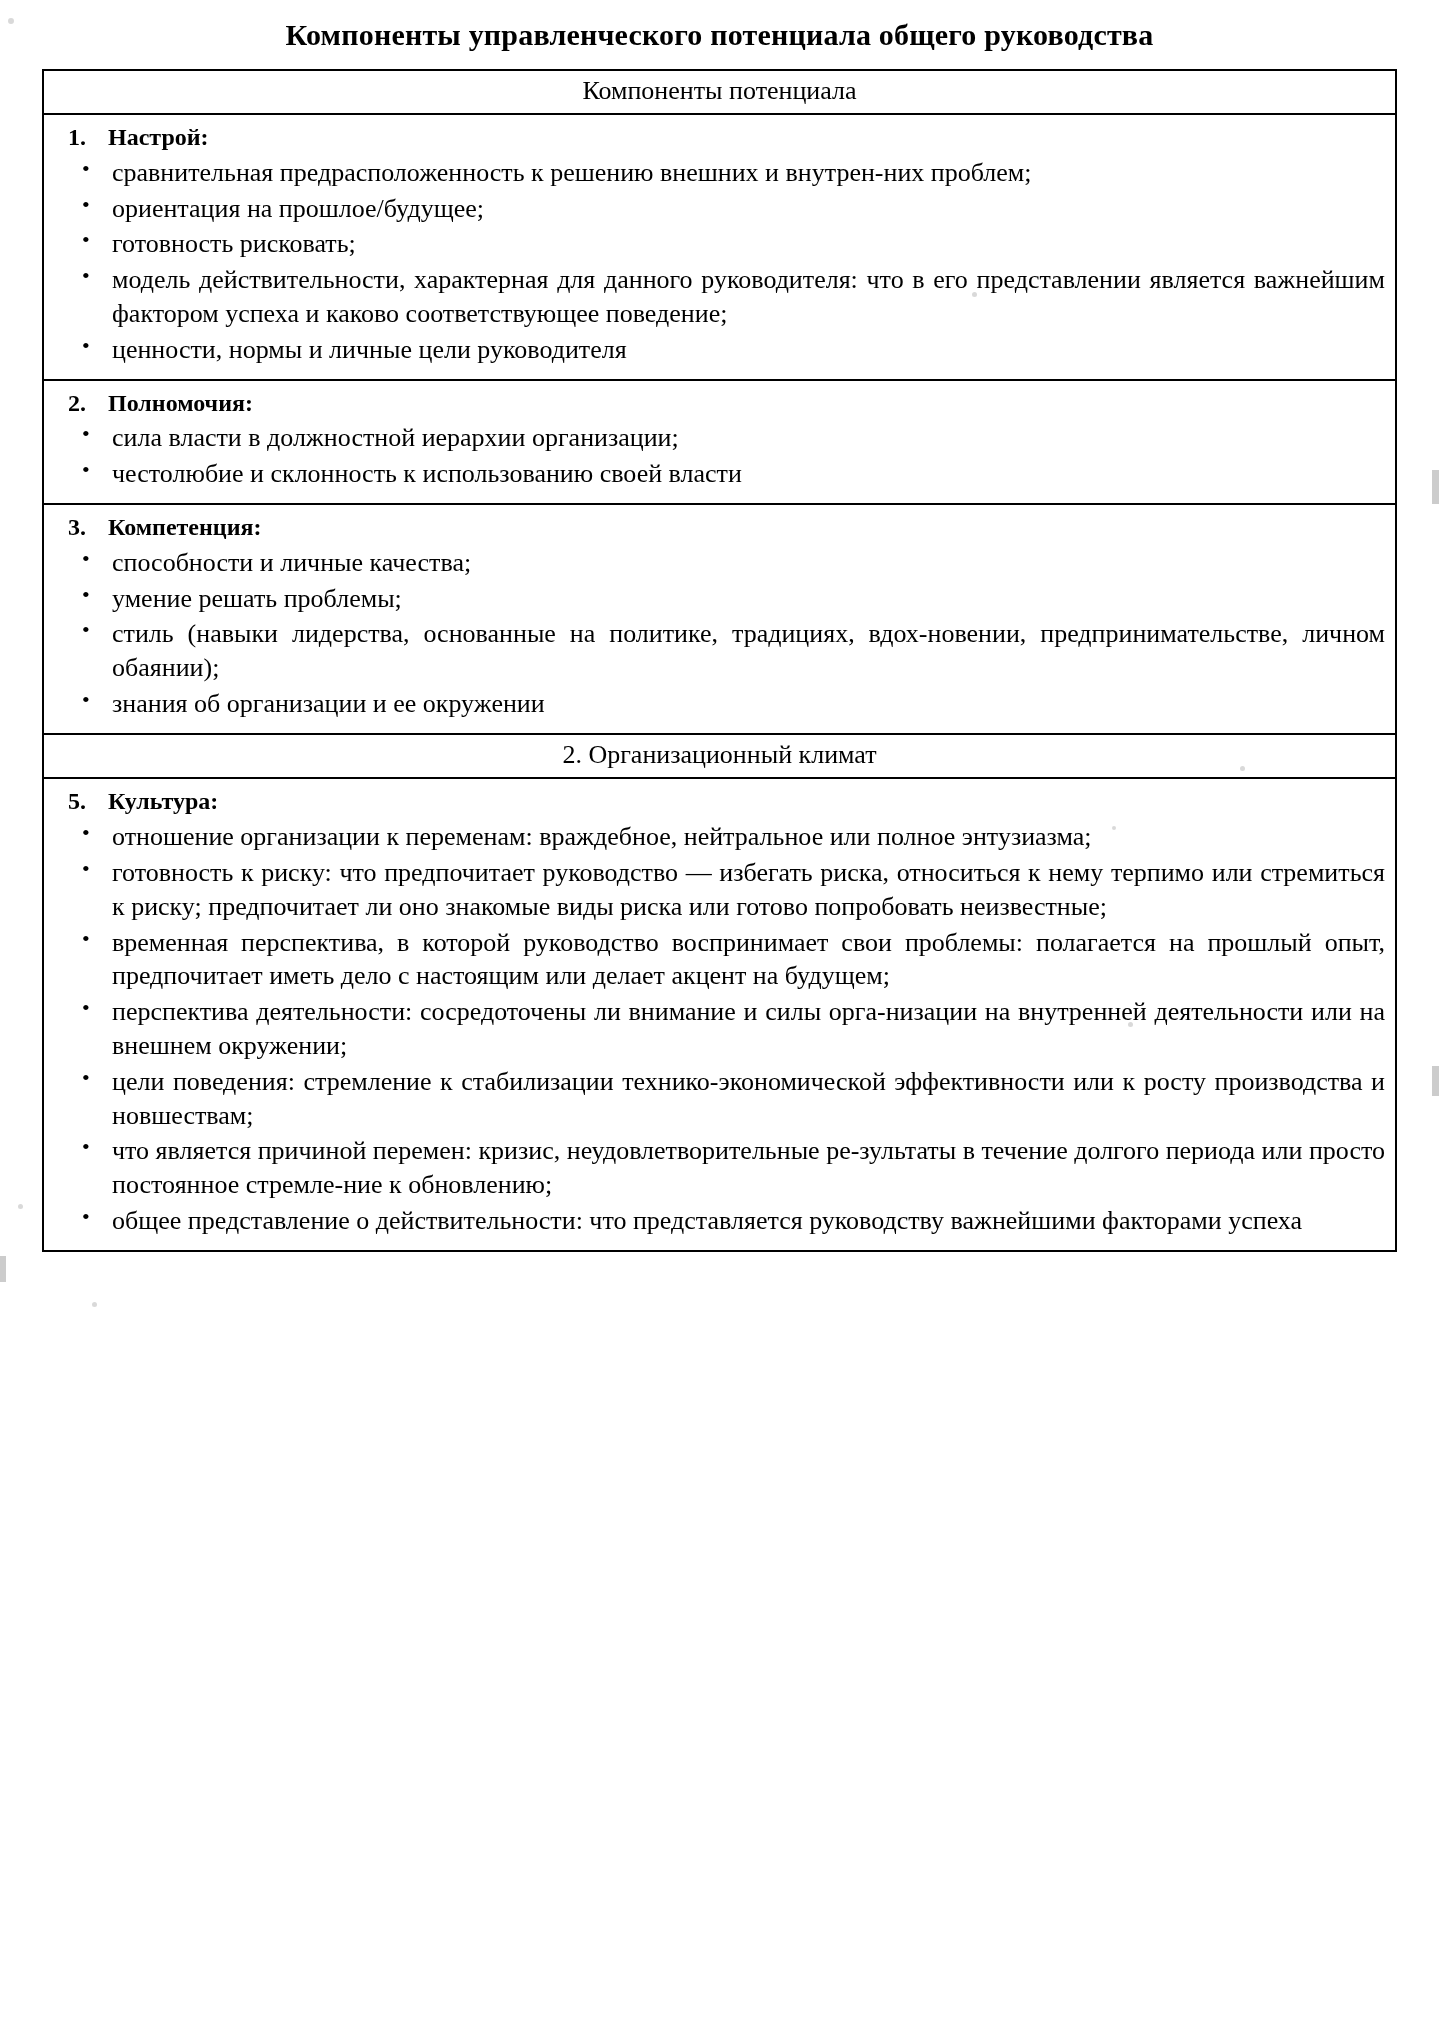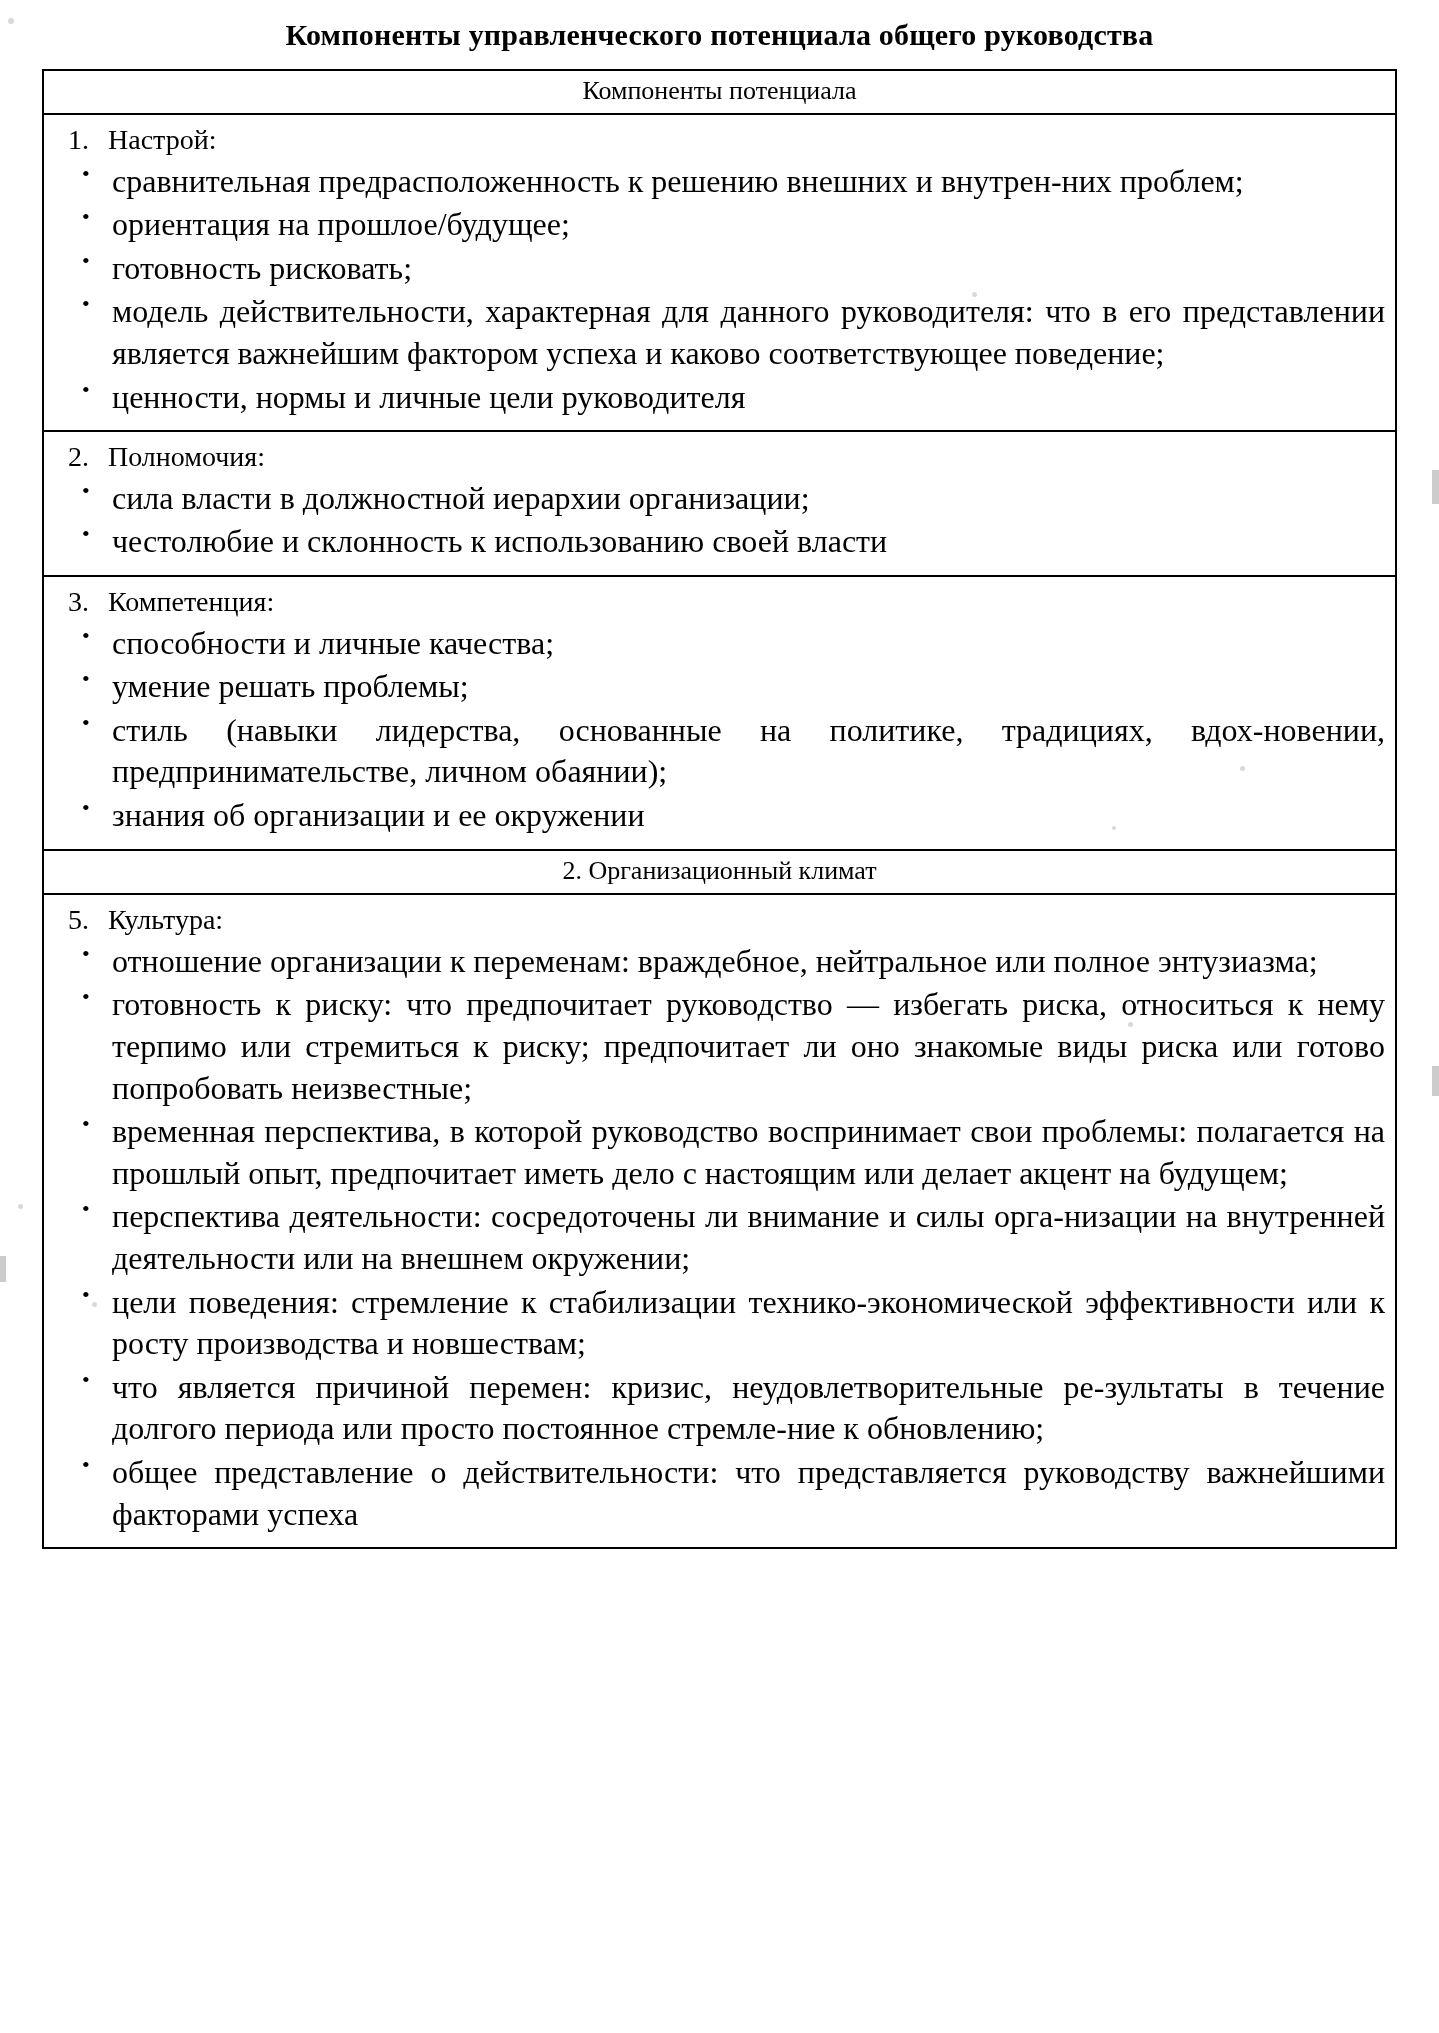--- a/index.html
+++ b/index.html
@@ -45,39 +45,39 @@
     text-align: center;
     font-weight: normal;
     font-size: 26px;
     padding: 6px 4px 8px 4px;
     line-height: 1.1;
   }
   .block {
     padding: 4px 10px 10px 10px;
   }
   .item-head {
-    font-weight: normal;
-    font-size: 28px;
+    font-weight: bold;
+    font-size: 24px;
     padding: 4px 0 2px 0;
     line-height: 1.2;
   }
   .item-head .num {
     display: inline-block;
     width: 54px;
     padding-left: 14px;
     box-sizing: border-box;
   }
   ul.bullets {
     list-style: none;
     margin: 0;
     padding: 0;
   }
   ul.bullets > li {
     position: relative;
-    font-size: 32px;
+    font-size: 26px;
     line-height: 1.30;
     padding-left: 58px;
     margin: 2px 0 2px 0;
     text-align: justify;
     text-justify: inter-word;
     hyphens: manual;
   }
   ul.bullets > li::before {
     content: "\2022";
     position: absolute;

